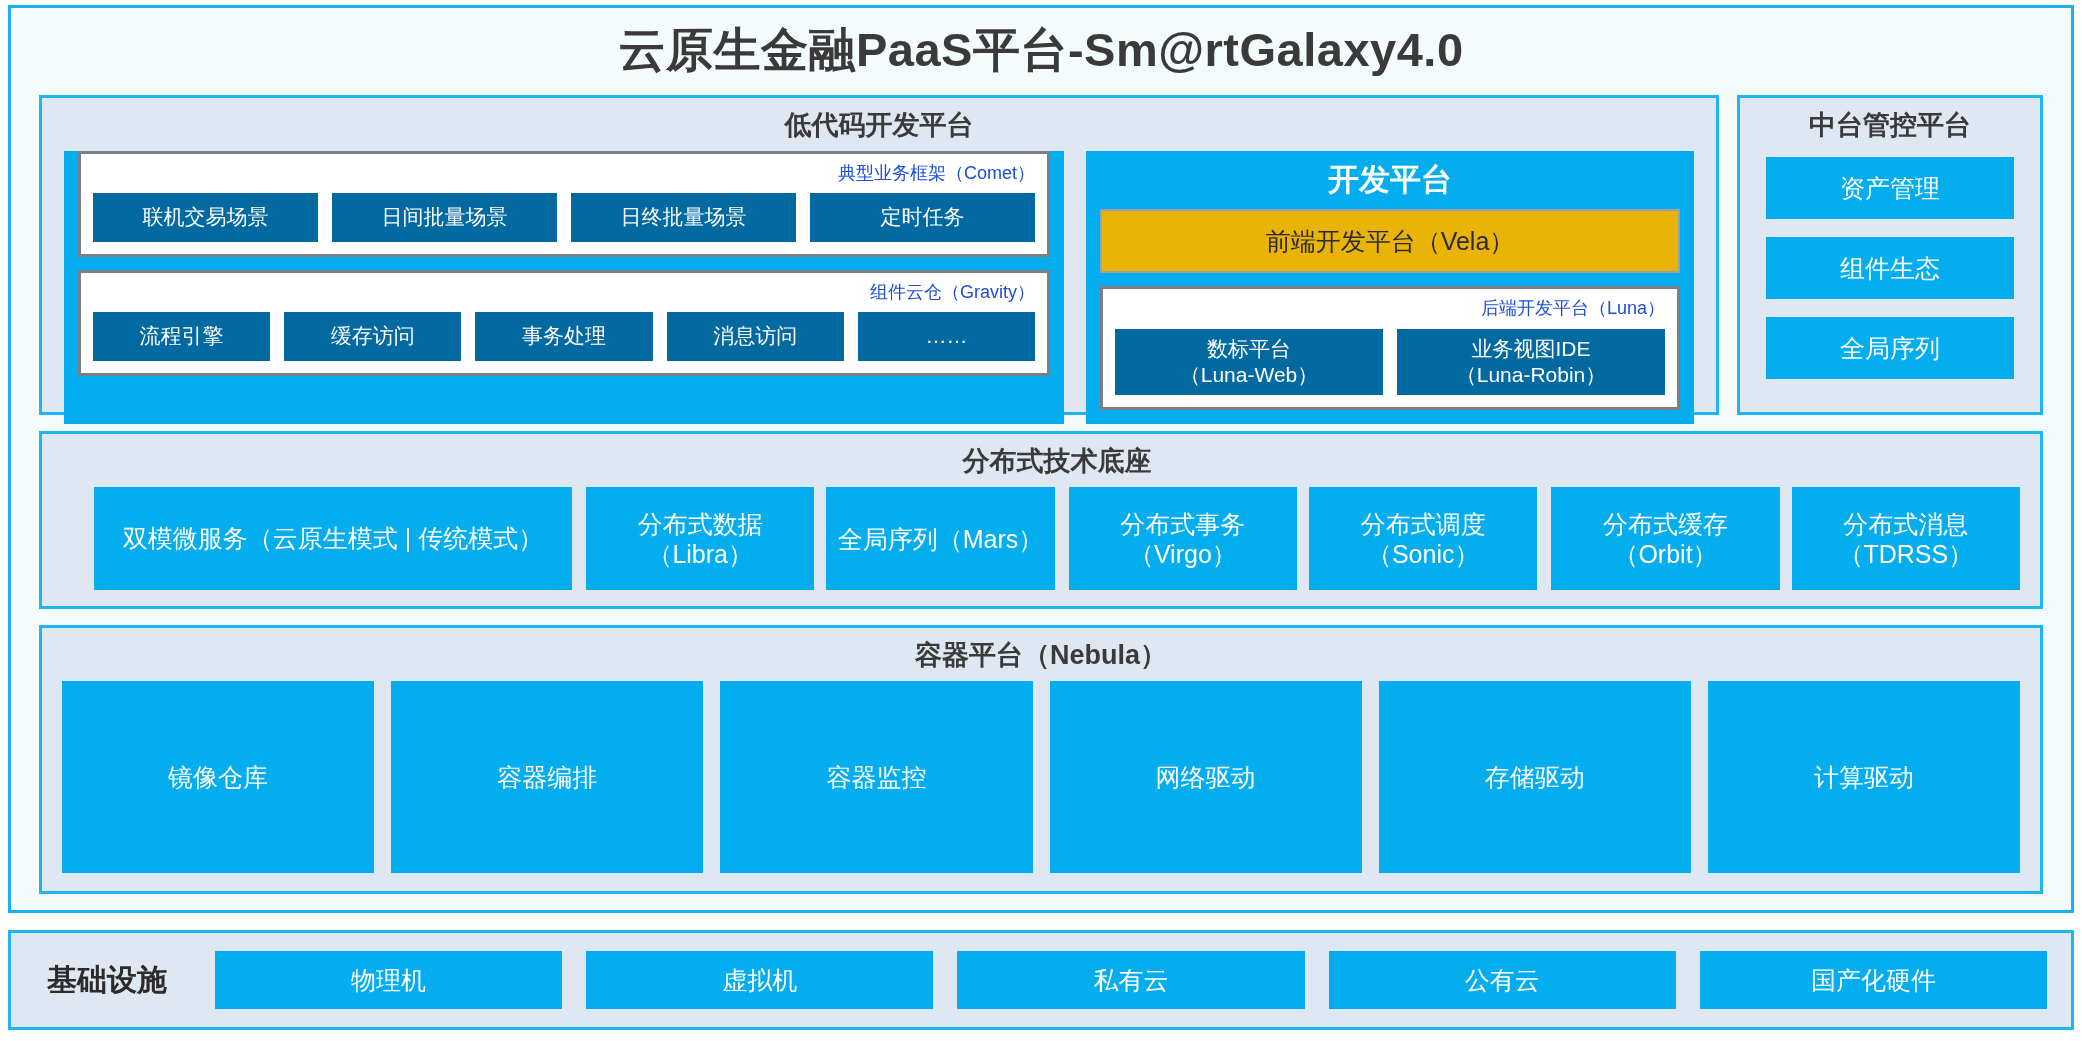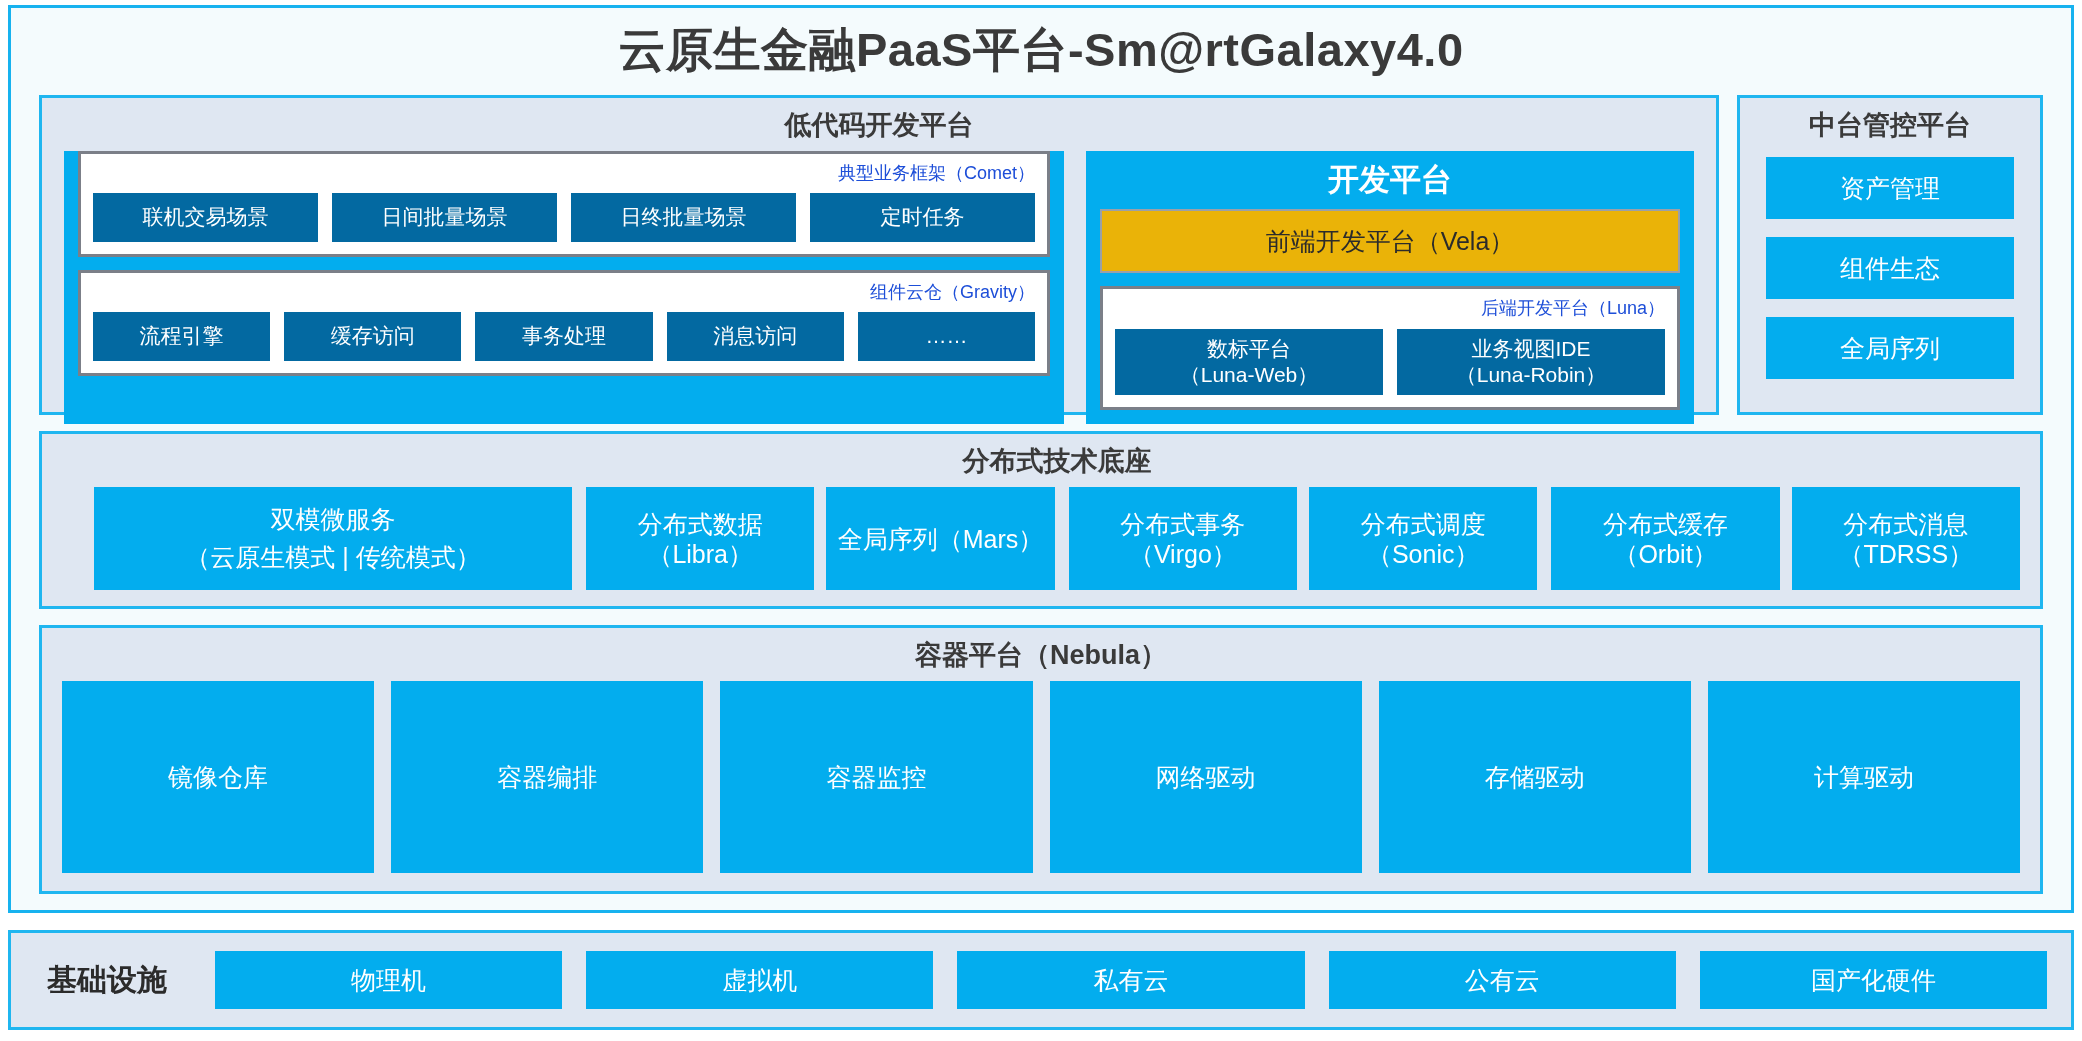--- a/index.html
+++ b/index.html
@@ -135,21 +135,21 @@
   
   .techbase { margin-top: 16px; height: 178px; padding-left: 32px; }
   .tech-body {
     display: flex; gap: 14px;
     padding: 0 20px 16px 20px;
     flex: 1 1 auto;
   }
   .tech-wide {
     background: #03ADEE; color: #ffffff;
     flex: 0 0 478px;
-    display: flex; flex-direction: column;
+    display: flex; 
     align-items: center; justify-content: center;
     font-size: 25px; line-height: 1.5; text-align: center;
   }
   .tech-col { flex: 1 1 0; display: flex; flex-direction: row; gap: 12px; }
   .tech-cell {
     background: #03ADEE; color: #ffffff;
     font-size: 25px; text-align: center;
     padding: 11px 0; line-height: 1.2;
     flex: 1 1 0;
     display: flex; align-items: center; justify-content: center;

